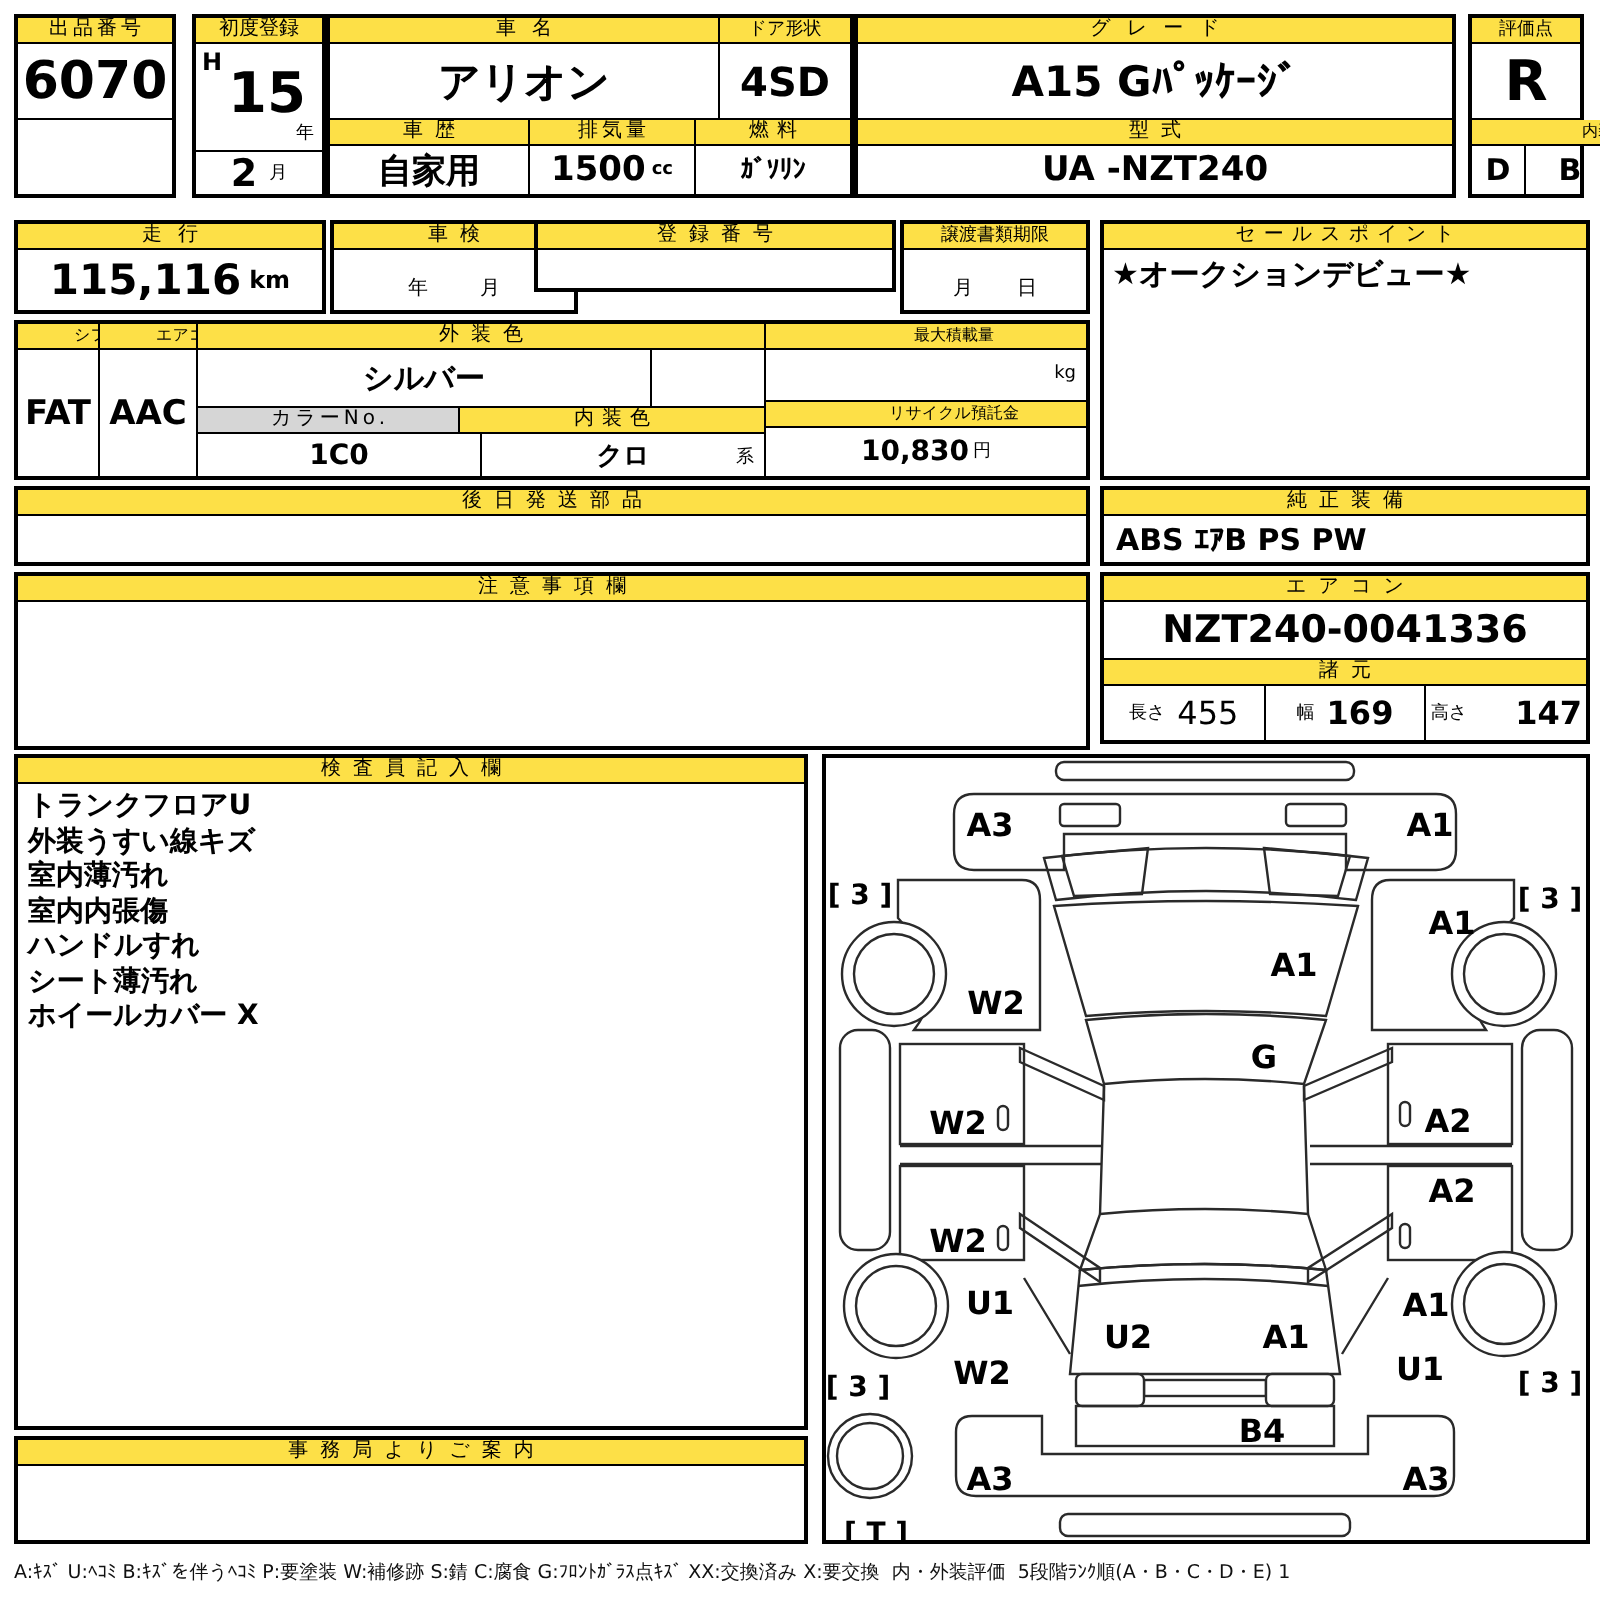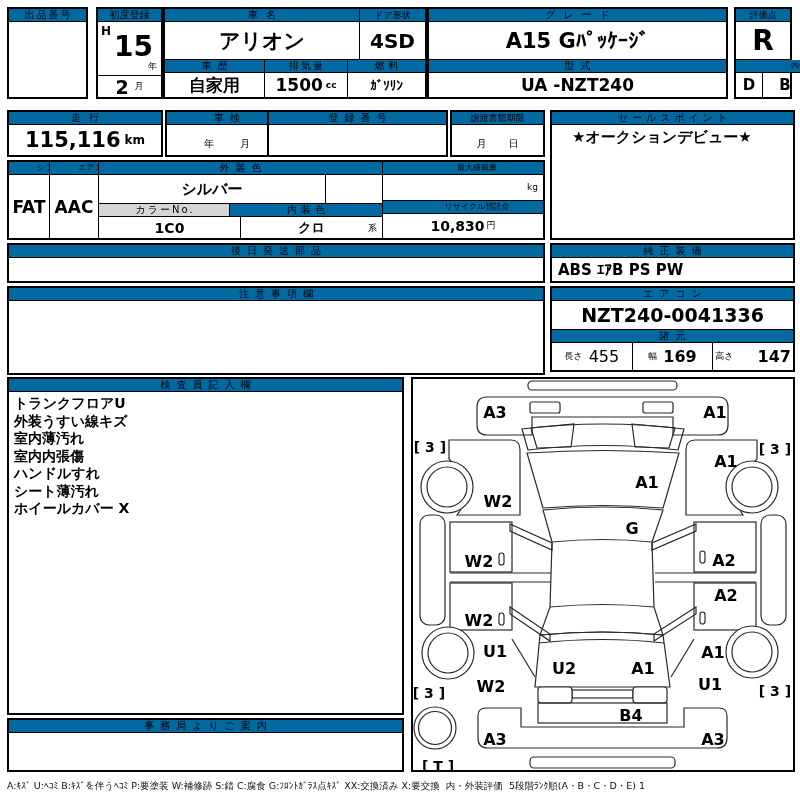--- a/index.html
+++ b/index.html
@@ -1,20 +1,20 @@
 <!DOCTYPE html>
 <html><head>
 <meta charset="utf-8">
 <style>
   html,body{margin:0;padding:0;background:#fff;}
   *{box-sizing:border-box;}
   #sheet{position:relative;width:800px;height:800px;background:#fff;
     font-family:"DejaVu Sans","Liberation Sans",sans-serif;color:#000;}
   .box{position:absolute;background:#fff;border:2px solid #000;}
-  .hd{height:13px;line-height:12px;border-bottom:1px solid #000;background:#0369a1;
+  .hd{height:13px;line-height:12px;border-bottom:1px solid #000;background:#fde047;
     font-size:10px;text-align:center;overflow:hidden;white-space:nowrap;}
   .f8{font-size:8px;padding-left:28px;}.f9{font-size:9px;}
   .ls2{letter-spacing:2px;text-indent:2px;}
   .ls4{letter-spacing:4px;text-indent:4px;}
   .ls6{letter-spacing:6px;text-indent:6px;}
   .ls8{letter-spacing:8px;text-indent:8px;}
   .col{display:flex;flex-direction:column;}
   .row{display:flex;}
   .val{flex:1;display:flex;align-items:center;justify-content:center;font-weight:bold;overflow:hidden;}
   .unit{font-weight:bold;}
@@ -26,20 +26,21 @@
   svg .ln{stroke:#2a2a2a;stroke-width:1.2;fill:none;}
   svg .pn{stroke:#2a2a2a;stroke-width:1.2;fill:#fff;}
 </style>
 </head>
 <body>
 
 <div id="sheet">
 
   <div class="box col" style="left:7px;top:7px;width:81px;height:92px">
     <div class="hd ls2">出品番号</div>
+    <div class="val bb" style="height:38px;font-size:26px">6070</div>
     <div class="val"></div>
   </div>
 
   <div class="box col" style="left:96px;top:7px;width:67px;height:92px">
     <div class="hd">初度登録</div>
     <div class="bb" style="height:54px;position:relative">
       <span style="position:absolute;left:3px;top:2px;font-size:12px;font-weight:bold">H</span>
       <span style="position:absolute;left:16px;top:8px;font-size:28px;font-weight:bold">15</span>
       <span style="position:absolute;right:4px;bottom:2px;font-size:9px">年</span>
     </div>
@@ -116,36 +117,36 @@
   </div>
 
   <div class="box col" style="left:165px;top:110px;width:124px;height:47px">
     <div class="hd ls6">車検</div>
     <div class="val" style="gap:26px;align-items:flex-end;padding-bottom:4px;font-weight:normal;font-size:10px">
       <span>年</span>
       <span>月</span>
     </div>
   </div>
 
-  <div class="box col" style="left:267px;top:110px;width:181px;height:47px">
+  <div class="box col" style="left:267px;top:110px;width:181px;height:36px">
     <div class="hd ls6">登録番号</div>
     <div class="val"></div>
   </div>
 
   <div class="box col" style="left:450px;top:110px;width:95px;height:47px">
     <div class="hd f9">譲渡書類期限</div>
     <div class="val" style="gap:22px;align-items:flex-end;padding-bottom:4px;font-weight:normal;font-size:10px">
       <span>月</span>
       <span>日</span>
     </div>
   </div>
 
   <div class="box col" style="left:550px;top:110px;width:245px;height:130px">
     <div class="hd ls4">セールスポイント</div>
-    <div style="flex:1;padding:3px 20px;font-size:15px;font-weight:bold">★オークションデビュー★</div>
+    <div style="flex:1;padding:3px 4px;font-size:15px;font-weight:bold">★オークションデビュー★</div>
   </div>
 
   <div class="box row" style="left:7px;top:160px;width:538px;height:80px">
     <div class="col br" style="width:41px">
       <div class="hd f8">シフト</div>
       <div class="val" style="font-size:17px">FAT</div>
     </div>
     <div class="col br" style="width:49px">
       <div class="hd f8">エアコン</div>
       <div class="val" style="font-size:17px">AAC</div>

